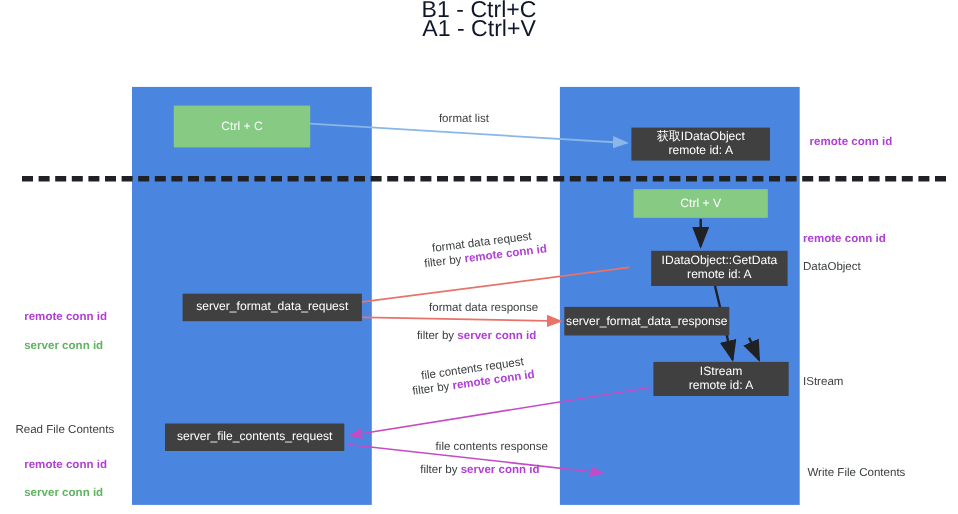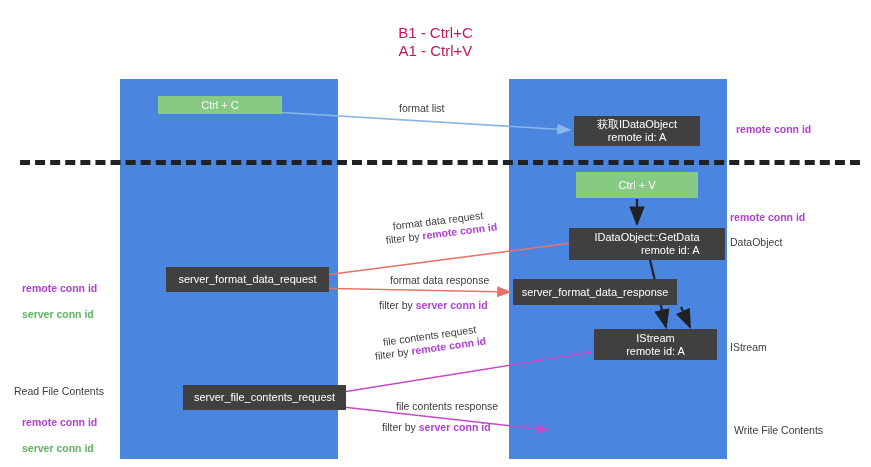--- a/index.html
+++ b/index.html
@@ -12,25 +12,25 @@
     width: 871px;
     height: 467px;
     background: #ffffff;
     font-family: "Liberation Sans", sans-serif;
     overflow: hidden;
   }
   
   .title {
     position: absolute;
     left: 0;
-    top: 24px;
+    top: 0;
     width: 871px;
     text-align: center;
-    font-size: 15px;
-    color: #be185d;
+    font-size: 21px;
+    color: #0f172a;
     line-height: 18px;
     white-space: pre-line;
   }
   
   .lane-head {
     position: absolute;
     text-align: center;
     font-size: 11px;
     color: #3c4043;
     line-height: 13px;
@@ -127,38 +127,38 @@
 
     <line x1="650" y1="260" x2="666" y2="327" stroke="#202124" stroke-width="2.2" marker-end="url(#ah-blk)"></line>
 
     <line x1="681" y1="307" x2="690" y2="327" stroke="#202124" stroke-width="2.2" marker-end="url(#ah-blk)"></line>
 
     <line x1="592" y1="352" x2="318" y2="396" stroke="#c54bc5" stroke-width="1.4" marker-end="url(#ah-mag)"></line>
 
     <line x1="316" y1="404" x2="548" y2="430" stroke="#c54bc5" stroke-width="1.4" marker-end="url(#ah-mag)"></line>
   </svg>
 
-  <div class="box green" style="left:158px; top:96px; width:124px; height:18px;">Ctrl + C</div>
+  <div class="box green" style="left:158px; top:96px; width:124px; height:38px;">Ctrl + C</div>
 
   <div class="box orange" style="left:574px; top:116px; width:126px; height:30px;">获取IDataObject
 remote id: A</div>
 
   <div class="box green" style="left:576px; top:172px; width:122px; height:26px;">Ctrl + V</div>
 
-  <div class="box orange" style="left:569px; top:228px; width:156px; height:32px;text-align:right;">IDataObject::GetData
+  <div class="box orange" style="left:592px; top:228px; width:124px; height:32px;">IDataObject::GetData
 remote id: A</div>
 
   <div class="box orange" style="left:150px; top:267px; width:163px; height:25px;margin-left:16px;">server_format_data_request</div>
 
-  <div class="box orange" style="left:513px; top:279px; width:164px; height:26px;">server_format_data_response</div>
+  <div class="box orange" style="left:513px; top:279px; width:150px; height:26px;">server_format_data_response</div>
 
   <div class="box orange" style="left:594px; top:329px; width:123px; height:31px;">IStream
 remote id: A</div>
 
-  <div class="box orange" style="left:150px; top:385px; width:163px; height:25px;margin-left:33px;">server_file_contents_request</div>
+  <div class="box orange" style="left:150px; top:385px; width:163px; height:25px;">server_file_contents_request</div>
 
 
   <div class="divider" style="left:20px; top:160px; width:840px;"></div>
 
   <div class="edge-label" style="left:399px; top:101px;">format list</div>
 
   <div class="edge-label" style="left:392px; top:219px; transform:rotate(-7deg); transform-origin:left top;">format data request</div>
   <div class="edge-label" style="left:385px; top:233px; transform:rotate(-7deg); transform-origin:left top;">
     <span>filter by </span><b class="purple">remote conn id</b>
   </div>

